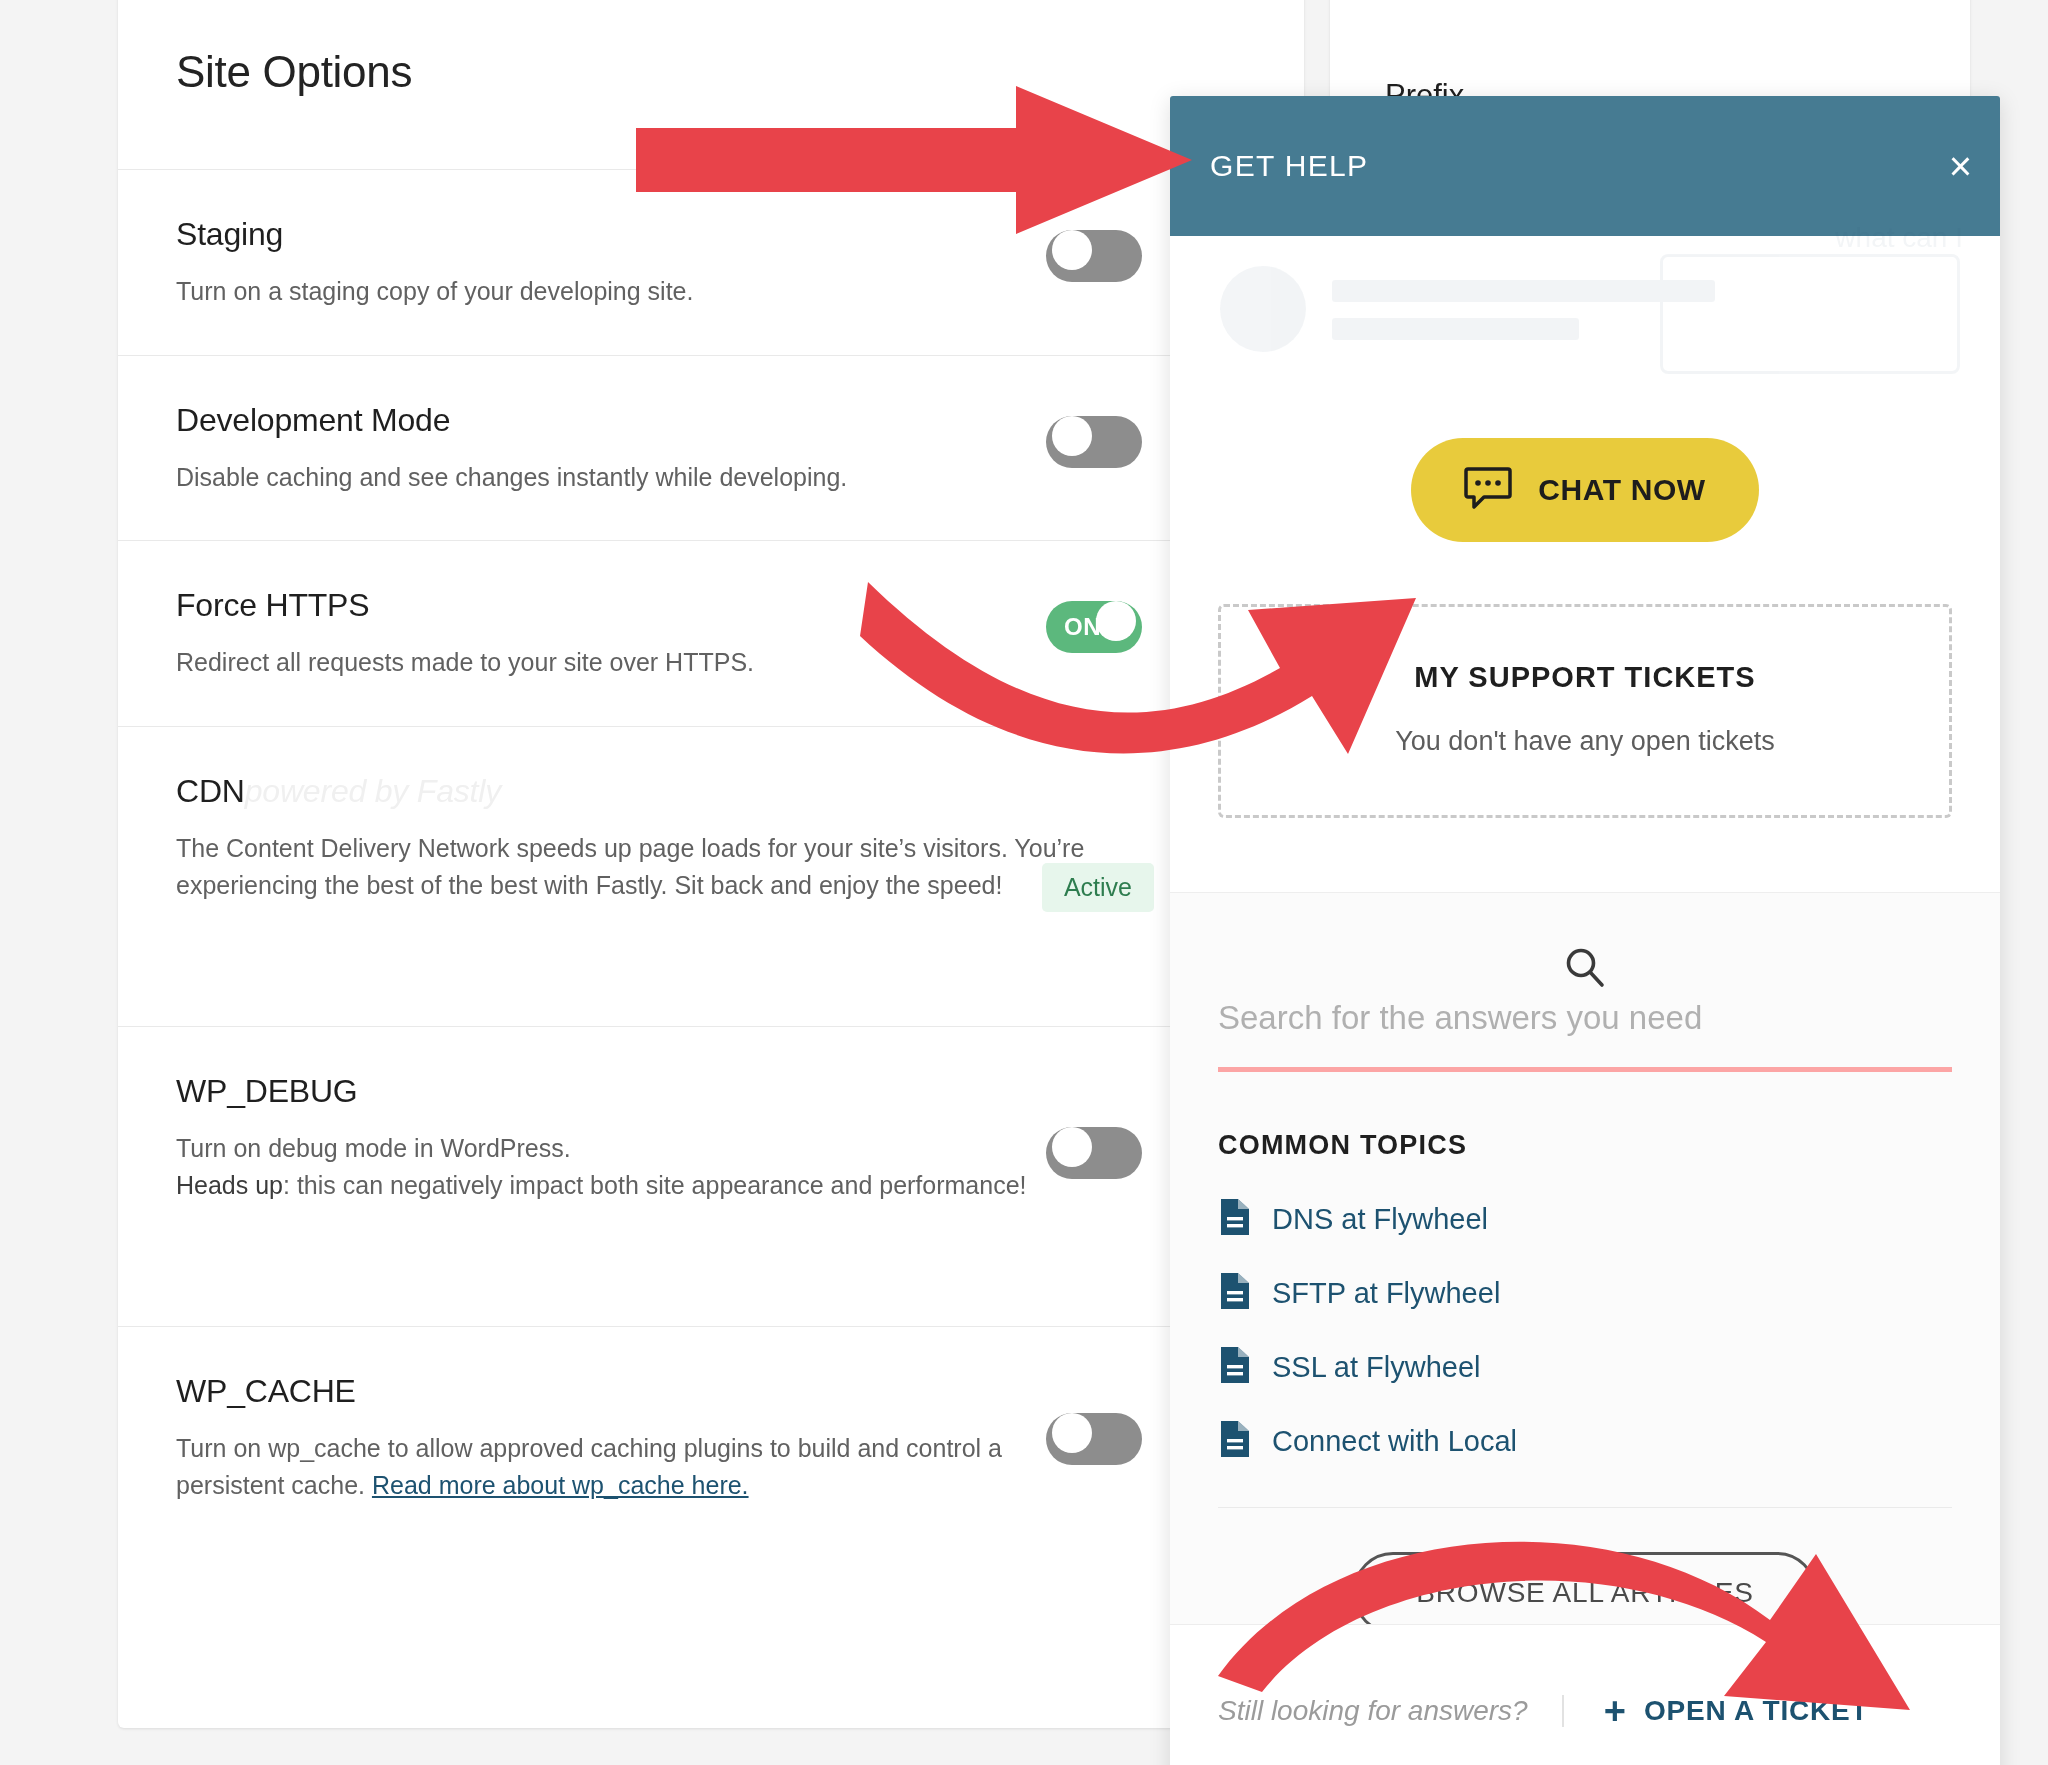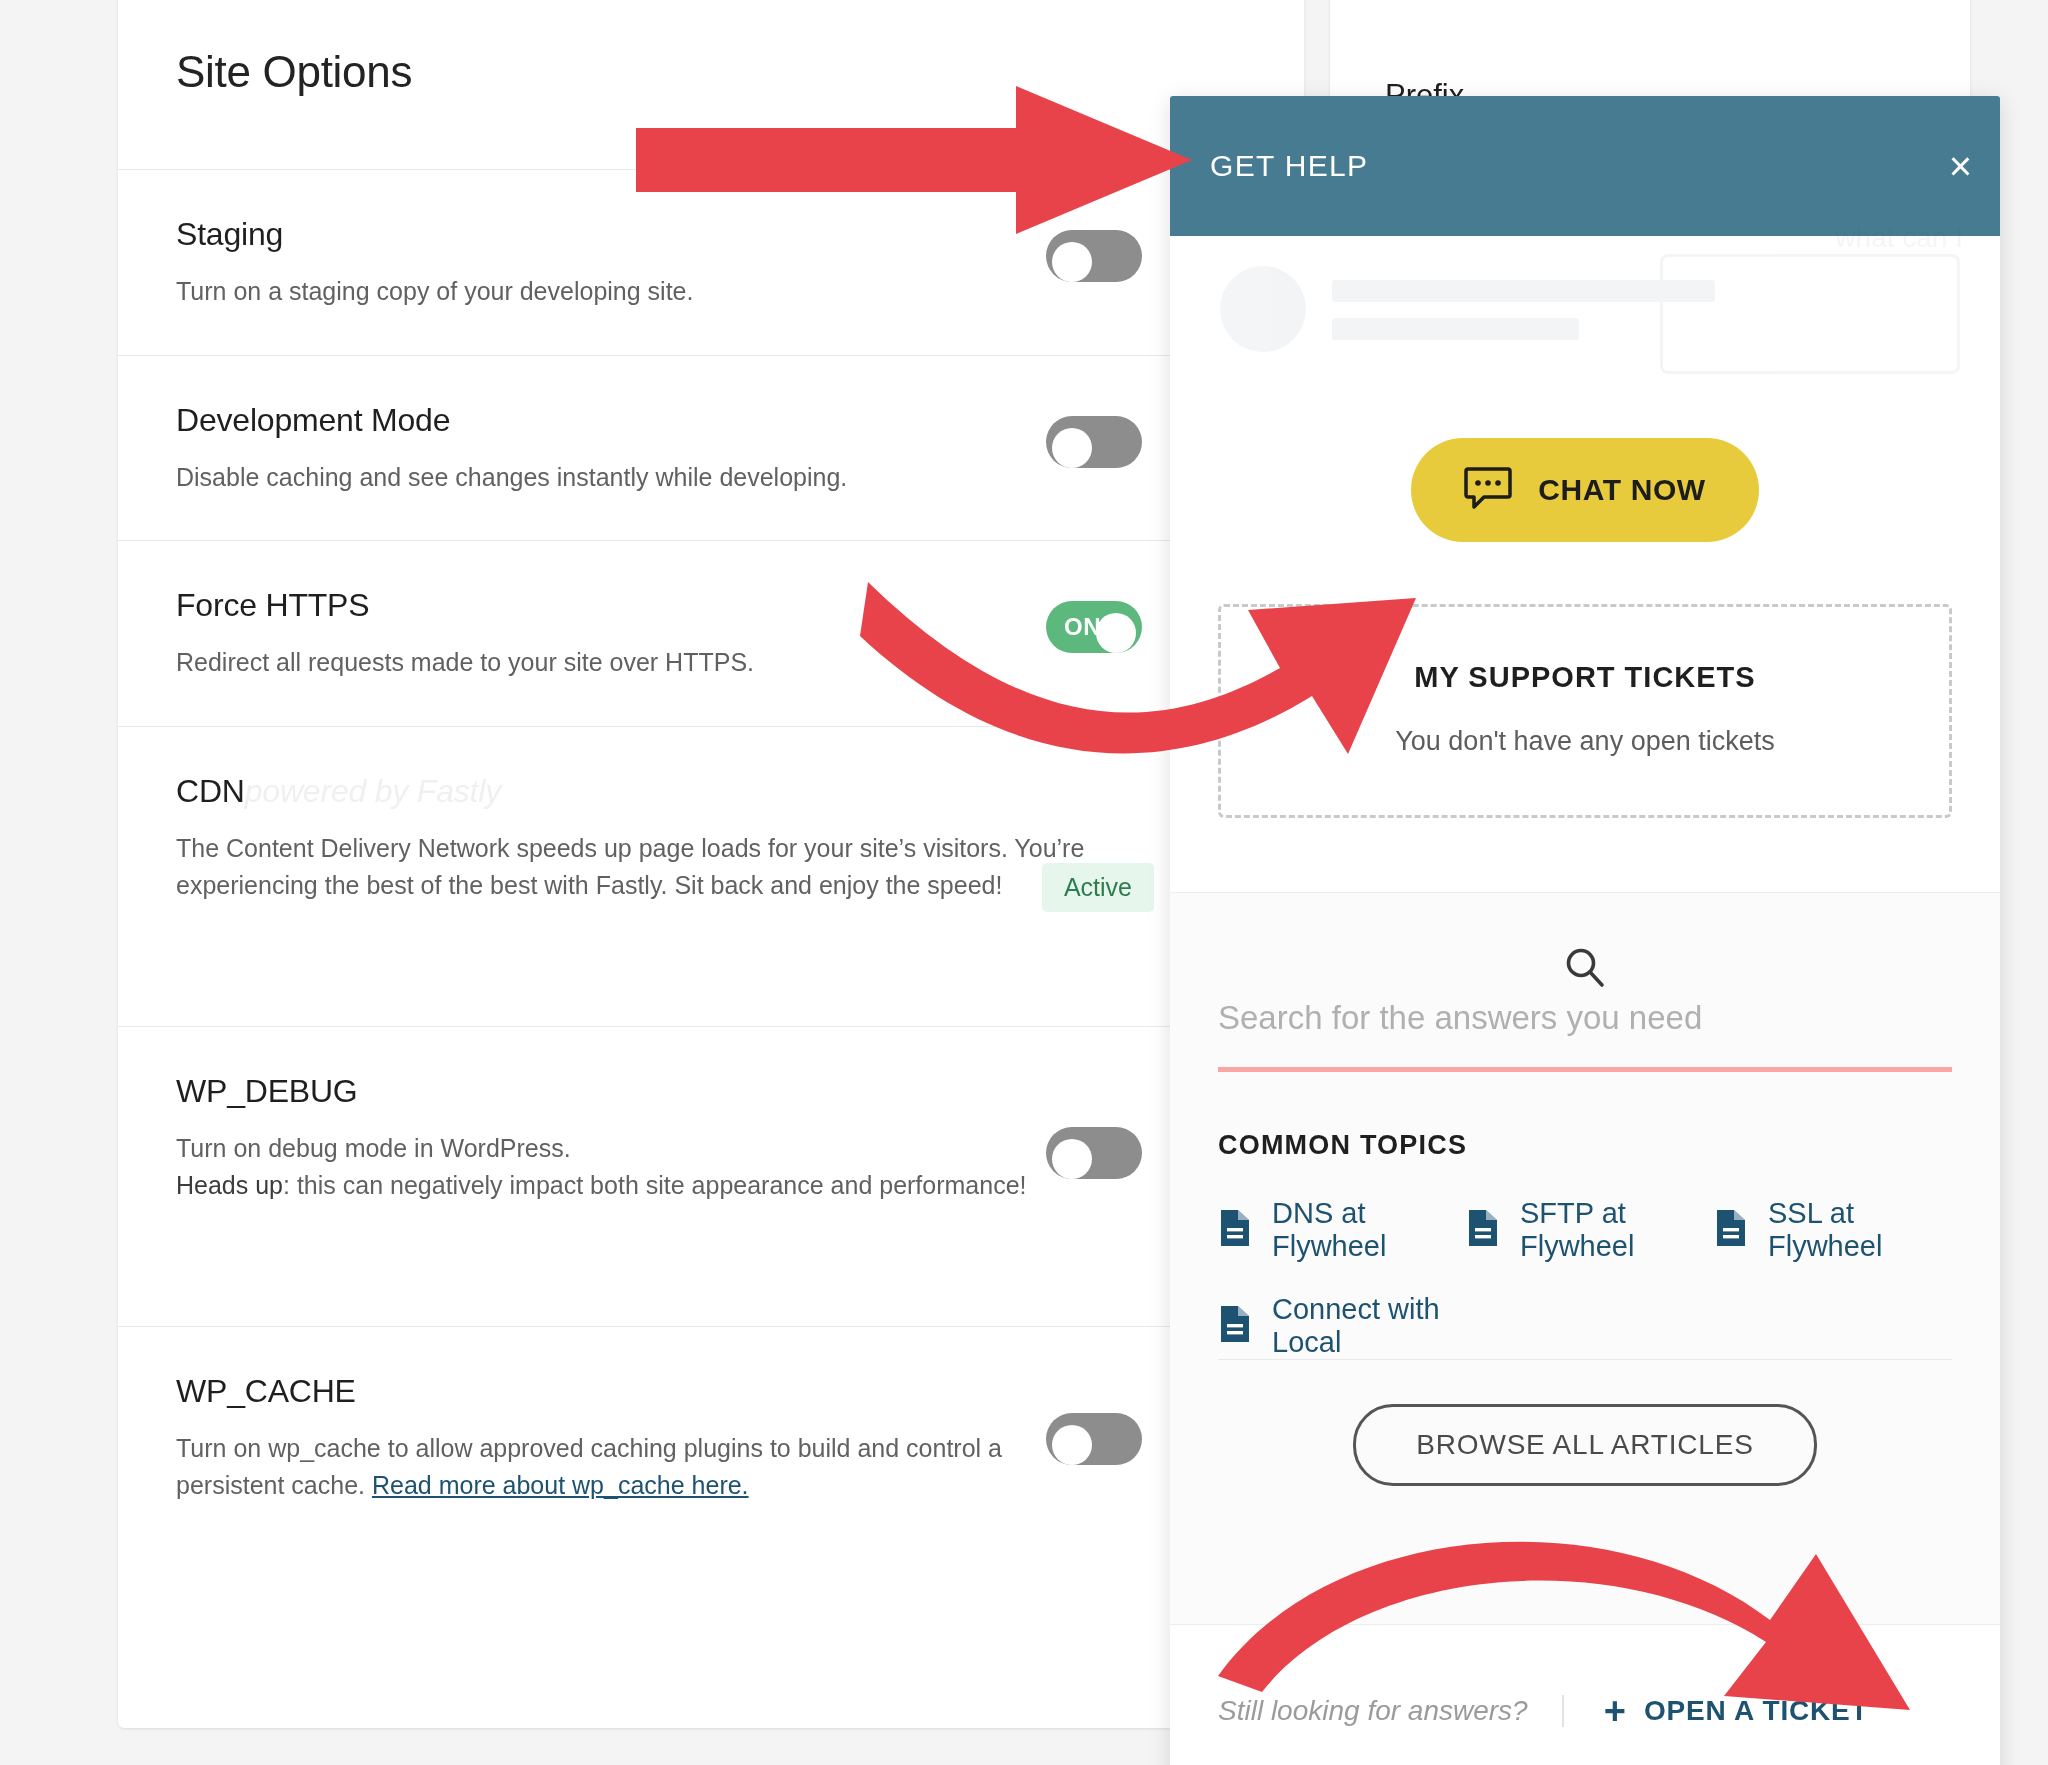--- a/index.html
+++ b/index.html
@@ -33,21 +33,21 @@
   .opt-name { font-size: 32px; font-weight: 400; color: #1f1f1f; margin-bottom: 20px; letter-spacing: -0.2px; }
   .opt-name .ghost { color: #f0f0f0; font-style: italic; font-weight: 400; }
   .opt-desc { font-size: 25px; line-height: 1.5; color: #616161; max-width: 930px; font-weight: 300; }
   .opt-desc b { font-weight: 400; color: #3c3c3c; }
   .opt-desc a { color: #1d5270; text-decoration: underline; font-weight: 400; }
 
   
   .toggle {
     position: absolute; right: 162px; top: 60px;
     width: 96px; height: 52px; border-radius: 26px;
-    background: #8d8d8d; display: flex; align-items: flex-end;
+    background: #8d8d8d; display: flex; align-items: flex-start;
   }
   .toggle .knob {
     width: 40px; height: 40px; border-radius: 50%;
     background: #ffffff; margin-left: 6px;
   }
   .toggle.on { background: #5cb87d; justify-content: flex-end; }
   .toggle.on .knob { margin-left: 0; margin-right: 6px; }
   .toggle .on-label {
     position: absolute; left: 18px; top: 12px;
     font-size: 24px; font-weight: 700; color: #ffffff; letter-spacing: 0.5px;
@@ -124,22 +124,22 @@
     font-family: "Liberation Sans", sans-serif; font-size: 33px;
     color: #333; width: 100%; font-weight: 300;
   }
   #search-input::placeholder { color: #b0b0b0; font-weight: 300; }
 
   #common-topics-label {
     font-size: 27px; font-weight: 700; color: #1f1f1f;
     letter-spacing: 1.2px; margin: 58px 0 36px 0;
   }
   #topics-grid {
-    display: grid; grid-template-columns: 1fr 1fr 1fr; row-gap: 30px; column-gap: 10px;
-    border-bottom: 1px solid #eaeaea;
+    display: grid; grid-template-columns: 1fr; row-gap: 30px; column-gap: 10px;
+    padding-bottom: 44px; border-bottom: 1px solid #eaeaea;
   }
   .topic { display: flex; align-items: center; gap: 20px; cursor: pointer; }
   .topic .t-label { font-size: 29px; color: #1d5270; font-weight: 400; }
 
   #browse-wrap { display: flex; justify-content: center; padding: 44px 0 0 0; }
   #browse-btn {
     border: 3px solid #555555; border-radius: 40px; padding: 22px 60px;
     font-size: 28px; font-weight: 500; color: #4a4a4a; letter-spacing: 0.8px;
     background: transparent; cursor: pointer; font-family: "Liberation Sans", sans-serif;
   }

